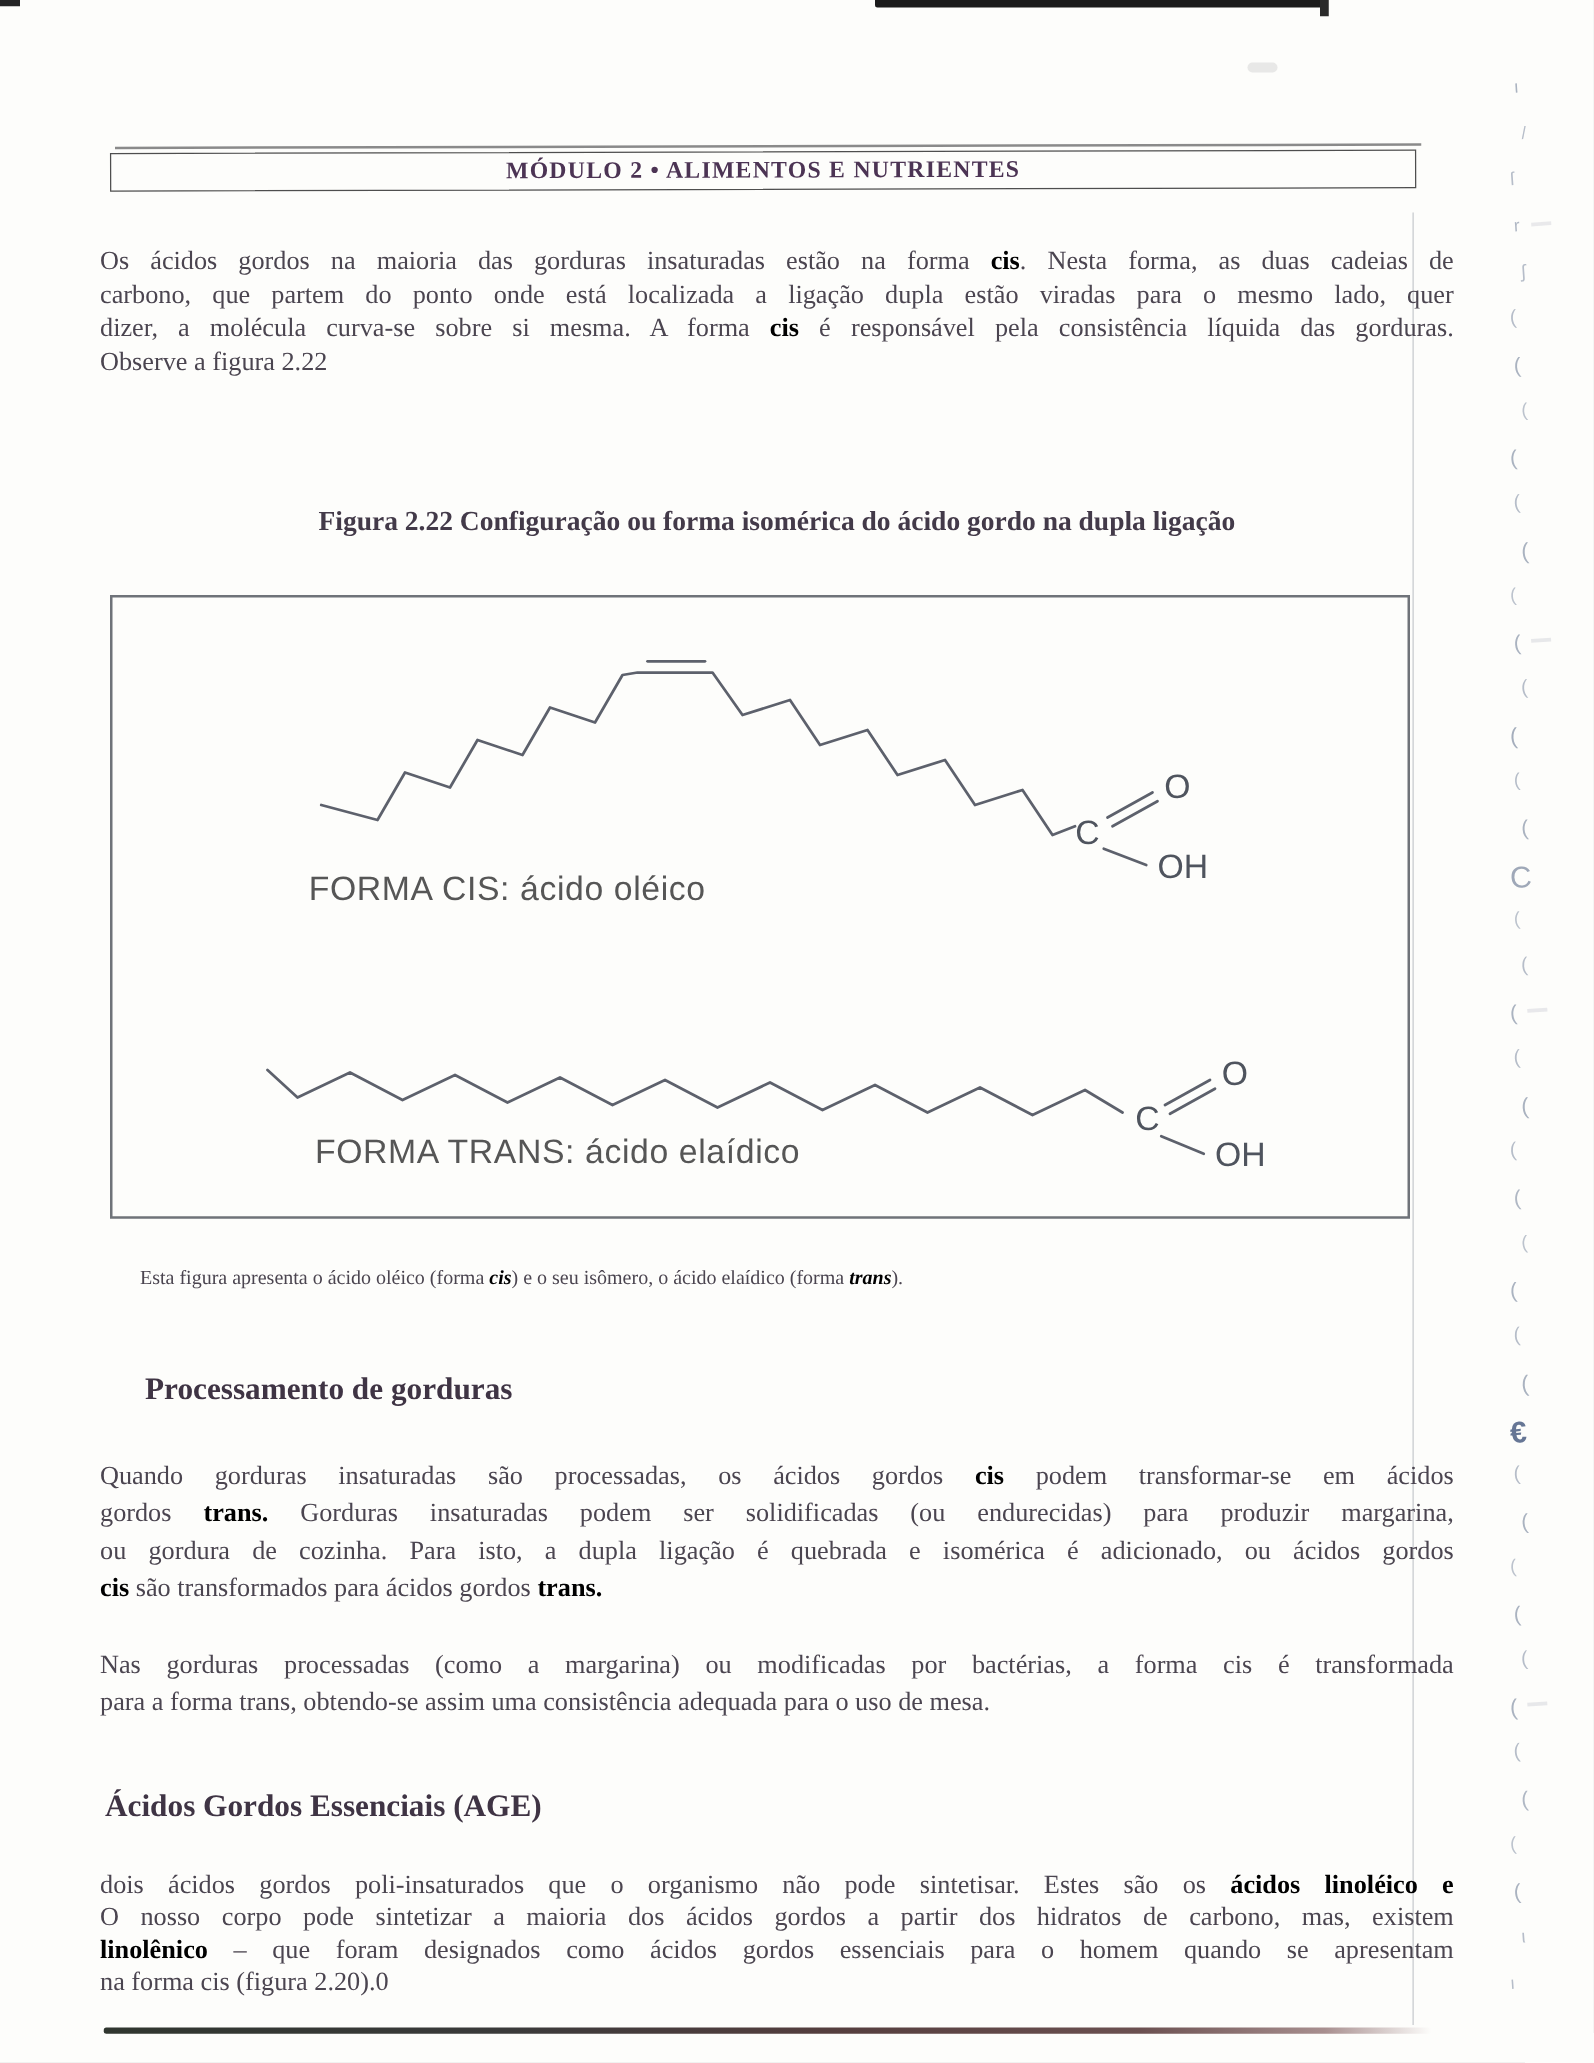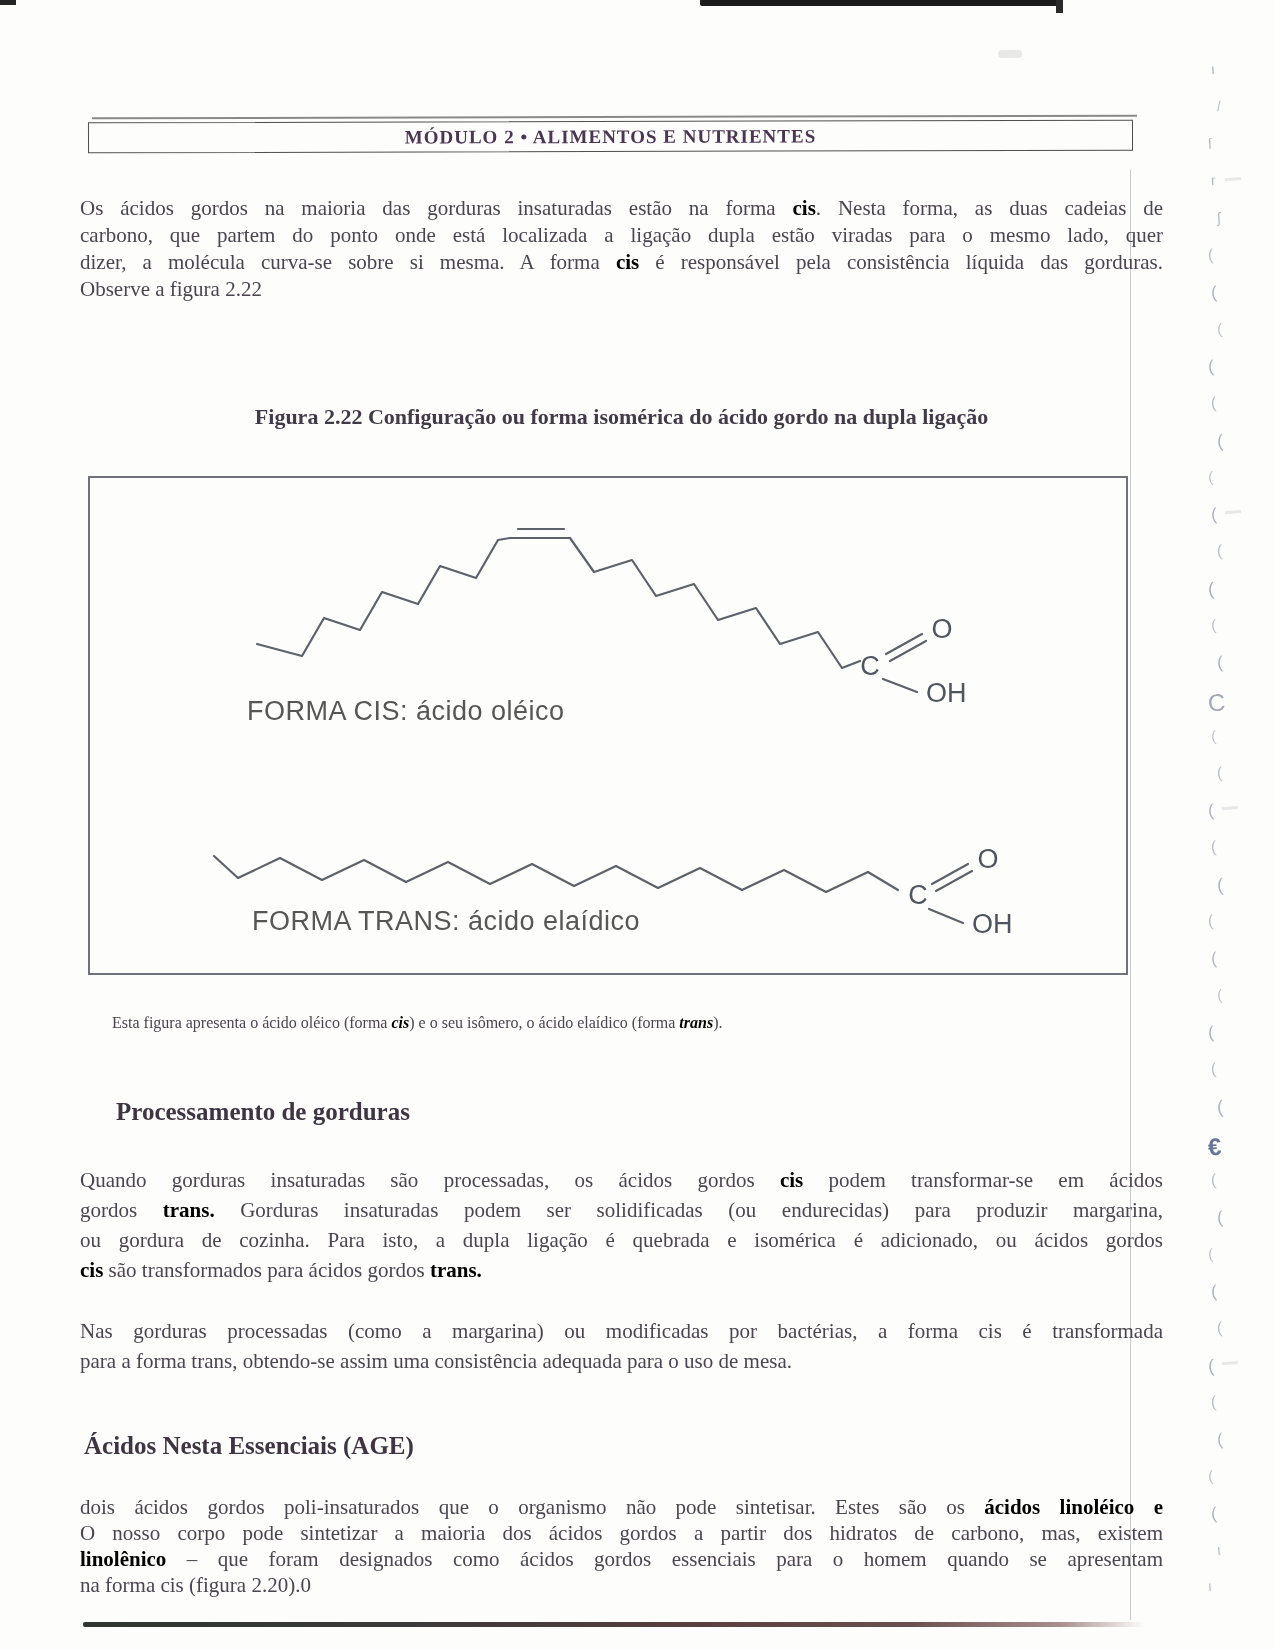--- a/index.html
+++ b/index.html
@@ -173,21 +173,21 @@
       <div class="ln">Quando gorduras insaturadas são processadas, os ácidos gordos <b>cis</b> podem transformar-se em ácidos</div>
       <div class="ln">gordos <b>trans.</b> Gorduras insaturadas podem ser solidificadas (ou endurecidas) para produzir margarina,</div>
       <div class="ln">ou gordura de cozinha. Para isto, a dupla ligação é quebrada e isomérica é adicionado, ou ácidos gordos</div>
       <div class="ln"><b>cis</b> são transformados para ácidos gordos <b>trans.</b></div>
     </div>
   <div class="para p3">
       <div class="ln">Nas gorduras processadas (como a margarina) ou modificadas por bactérias, a forma cis é transformada</div>
       <div class="ln">para a forma trans, obtendo-se assim uma consistência adequada para o uso de mesa.</div>
     </div>
 
-  <div class="h-section h2">Ácidos Nesta Essenciais (AGE)</div>
+  <div class="h-section h2">Ácidos Gordos Essenciais (AGE)</div>
   <div class="para p4">
       <div class="ln">dois ácidos gordos poli-insaturados que o organismo não pode sintetisar. Estes são os <b>ácidos linoléico e</b></div>
       <div class="ln">O nosso corpo pode sintetizar a maioria dos ácidos gordos a partir dos hidratos de carbono, mas, existem</div>
       <div class="ln"><b>linolênico</b> – que foram designados como ácidos gordos essenciais para o homem quando se apresentam</div>
       <div class="ln">na forma cis (figura 2.20).0</div>
     </div>
 
   <div class="bottom-rule"></div>
 
 </div>

